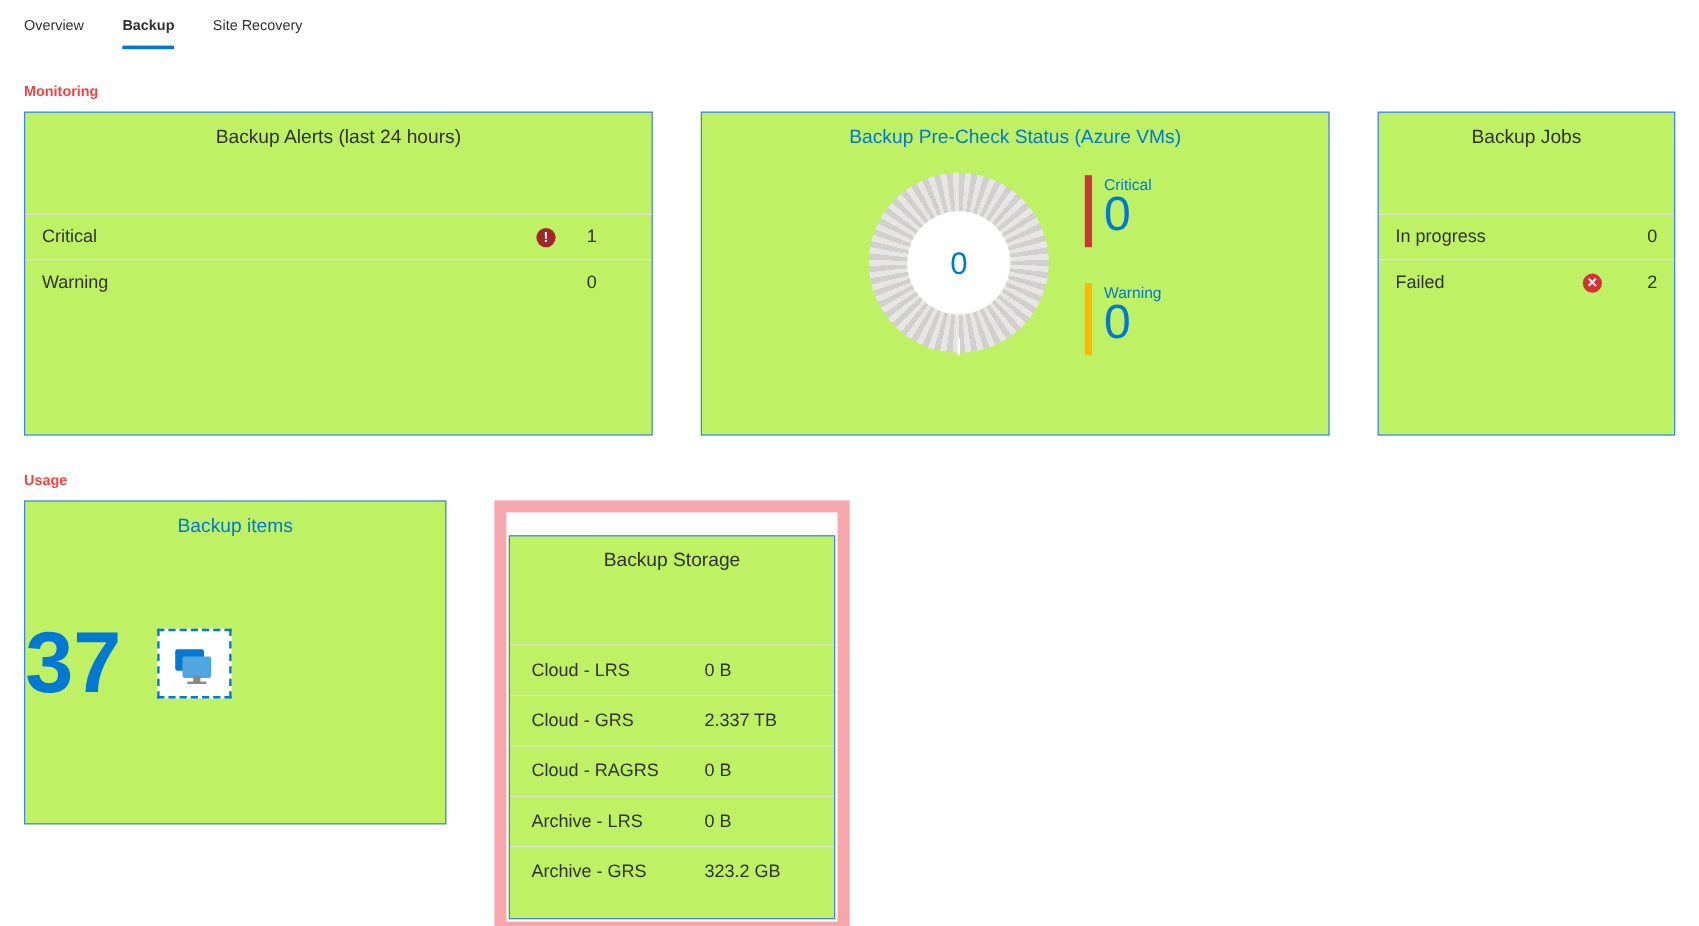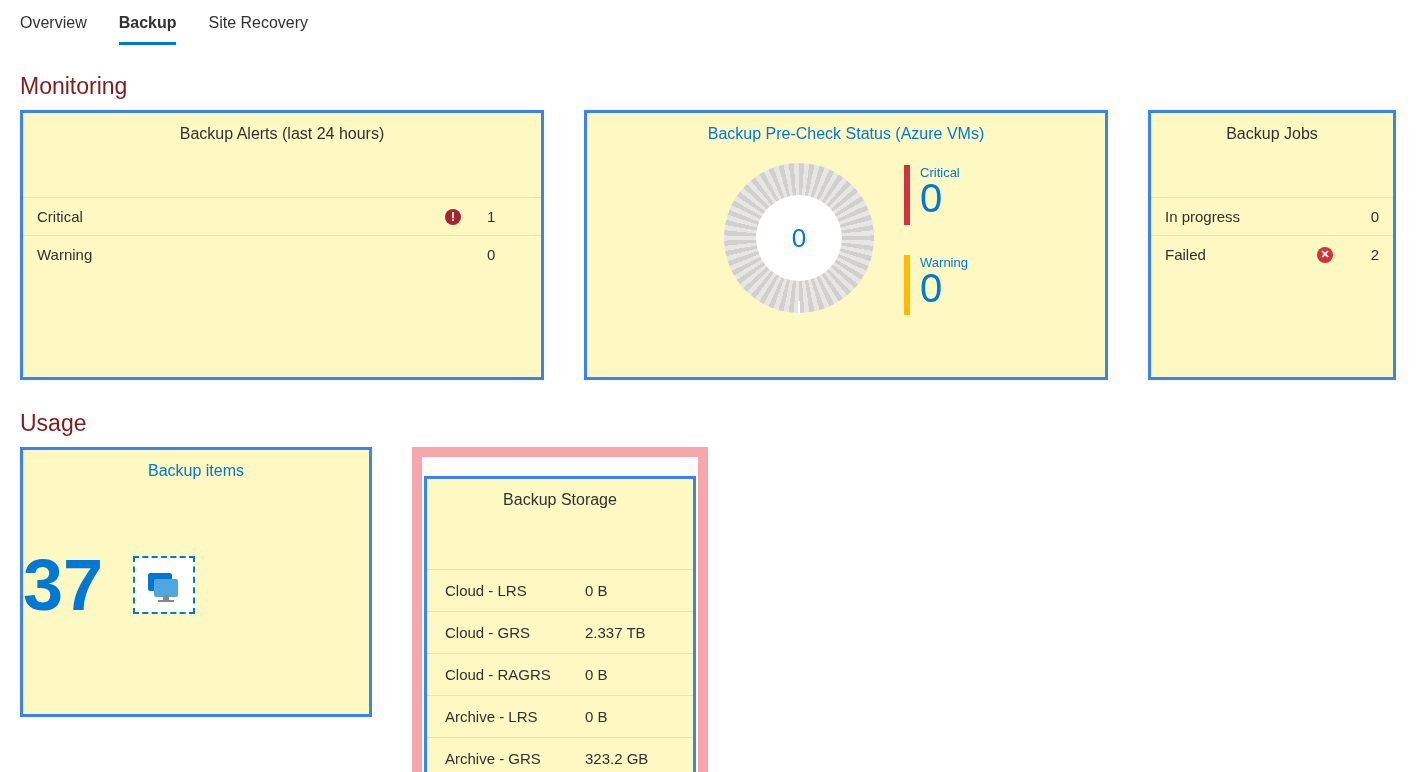--- a/index.html
+++ b/index.html
@@ -11,44 +11,44 @@
     padding: 0 20px 20px 20px;
     width: 1416px;
   }
   .tabs {
     display: flex;
     gap: 32px;
     padding: 8px 0 0 0;
     margin-bottom: 28px;
   }
   .tab {
-    font-size: 16px;
+    font-size: 12px;
     color: #323130;
     padding: 6px 0 10px 0;
     cursor: pointer;
     border-bottom: 3px solid transparent;
   }
   .tab.active {
     font-weight: 600;
     border-bottom-color: #0078d4;
   }
   .section-title {
-    font-size: 23px;
-    font-weight: 400;
+    font-size: 12px;
+    font-weight: 700;
     margin-bottom: 10px;
-    color: #7f1d1d;
+    color: #ef4444;
   }
   .monitoring-row {
     display: flex;
     gap: 40px;
     margin-bottom: 30px;
   }
   .card {
-    border: 3px solid #3b82f6;
-    background: #fef9c3;
+    border: 1px solid #3b82f6;
+    background: #bef264;
   }
   .card-alerts { width: 524px; height: 270px; }
   .card-precheck { width: 524px; height: 270px; }
   .card-jobs { width: 248px; height: 270px; }
   .card-title {
     text-align: center;
     font-size: 16px;
     padding: 12px 10px 10px 10px;
     color: #323130;
   }

